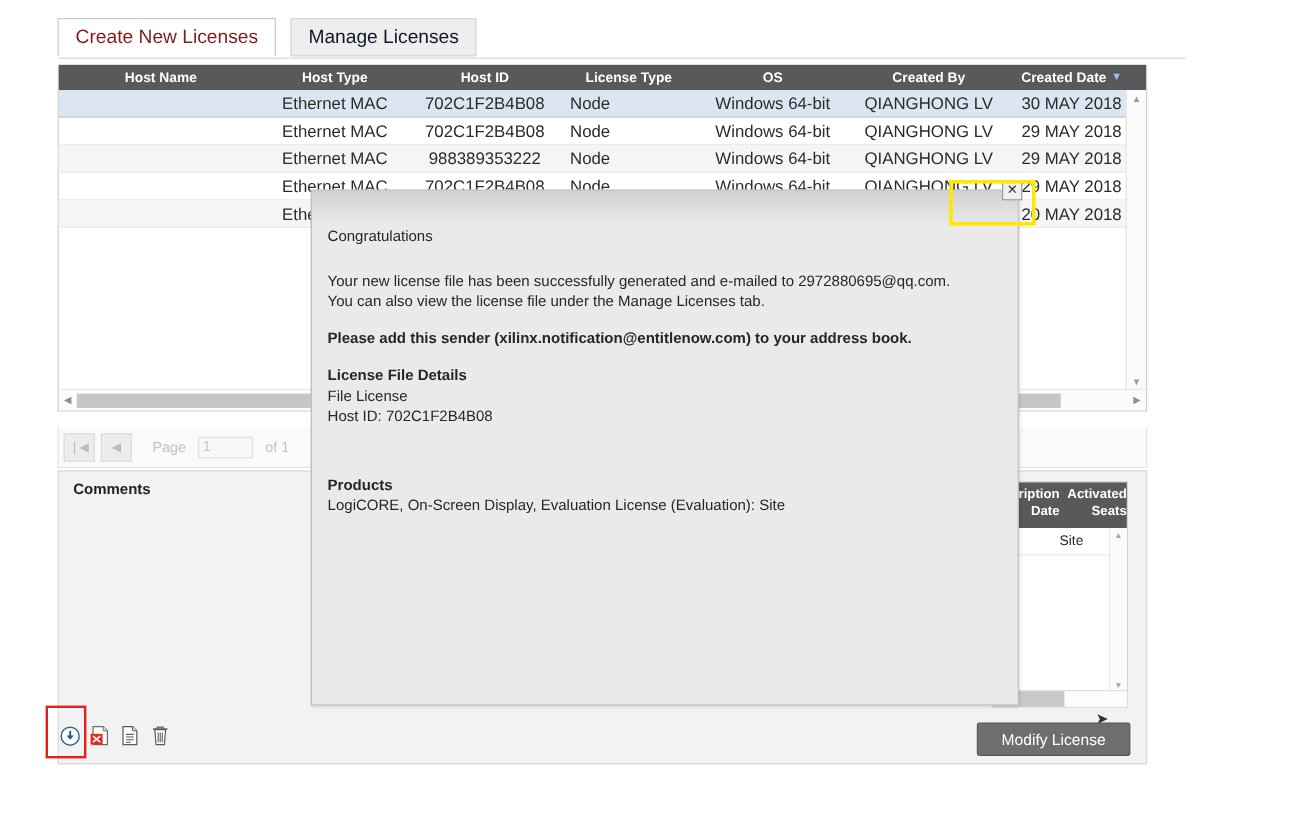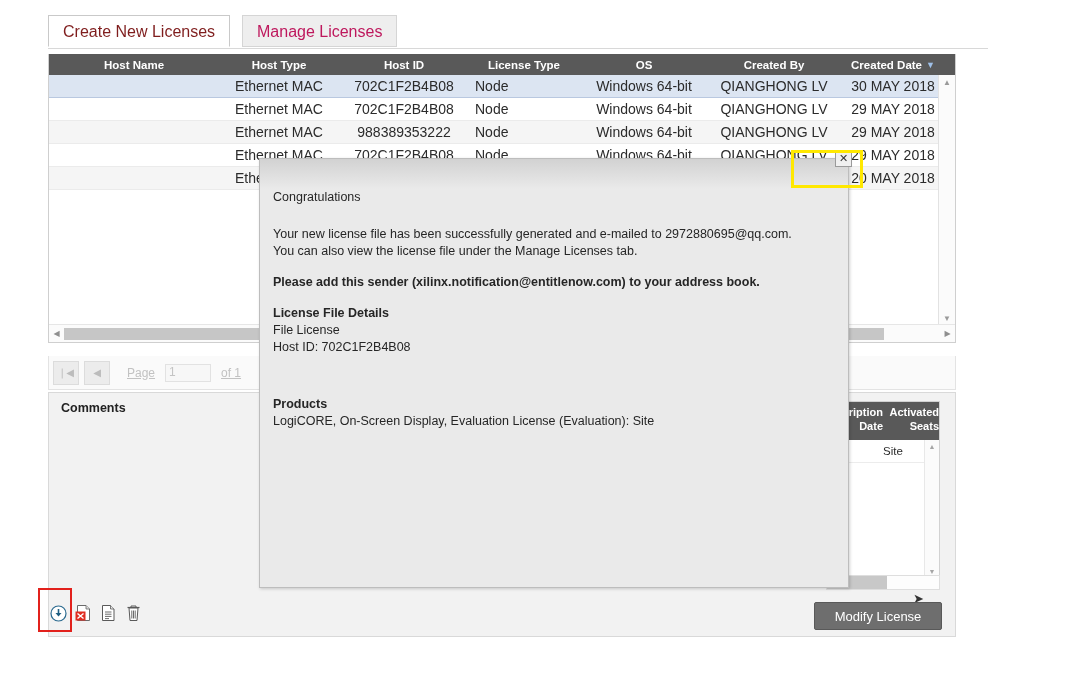--- a/index.html
+++ b/index.html
@@ -42,21 +42,21 @@
     left: 0;
     background: #ffffff;
     border: 1px solid #c9c9c9;
     border-bottom: 1px solid #ffffff;
     color: #7f1d1d;
   }
   .tab-inactive {
     left: 194px;
     background: #eeeeee;
     border: 1px solid #d5d5d5;
-    color: #be185d;
+    color: #0f172a;
   }
 
   
   .grid {
     position: absolute;
     left: 48px;
     top: 54px;
     width: 908px;
     height: 289px;
     background: #ffffff;
@@ -159,21 +159,21 @@
   }
   .pbtn {
     width: 26px; height: 24px;
     background: #ececec;
     border: 1px solid #dcdcdc;
     color: #bcbcbc;
     font-size: 10px;
     display: flex; align-items: center; justify-content: center;
     box-sizing: border-box;
   }
-  .plabel { font-size: 12px; color: #c2c2c2; margin-left: 12px; text-decoration: underline; }
+  .plabel { font-size: 12px; color: #c2c2c2; margin-left: 12px; }
   .pinput {
     width: 46px; height: 18px;
     border: 1px solid #e2e2e2;
     background: #f7f7f7;
     font-size: 12px; color: #c4c4c4;
     margin: 0 5px;
     box-sizing: border-box;
     padding: 0 3px;
   }
 

